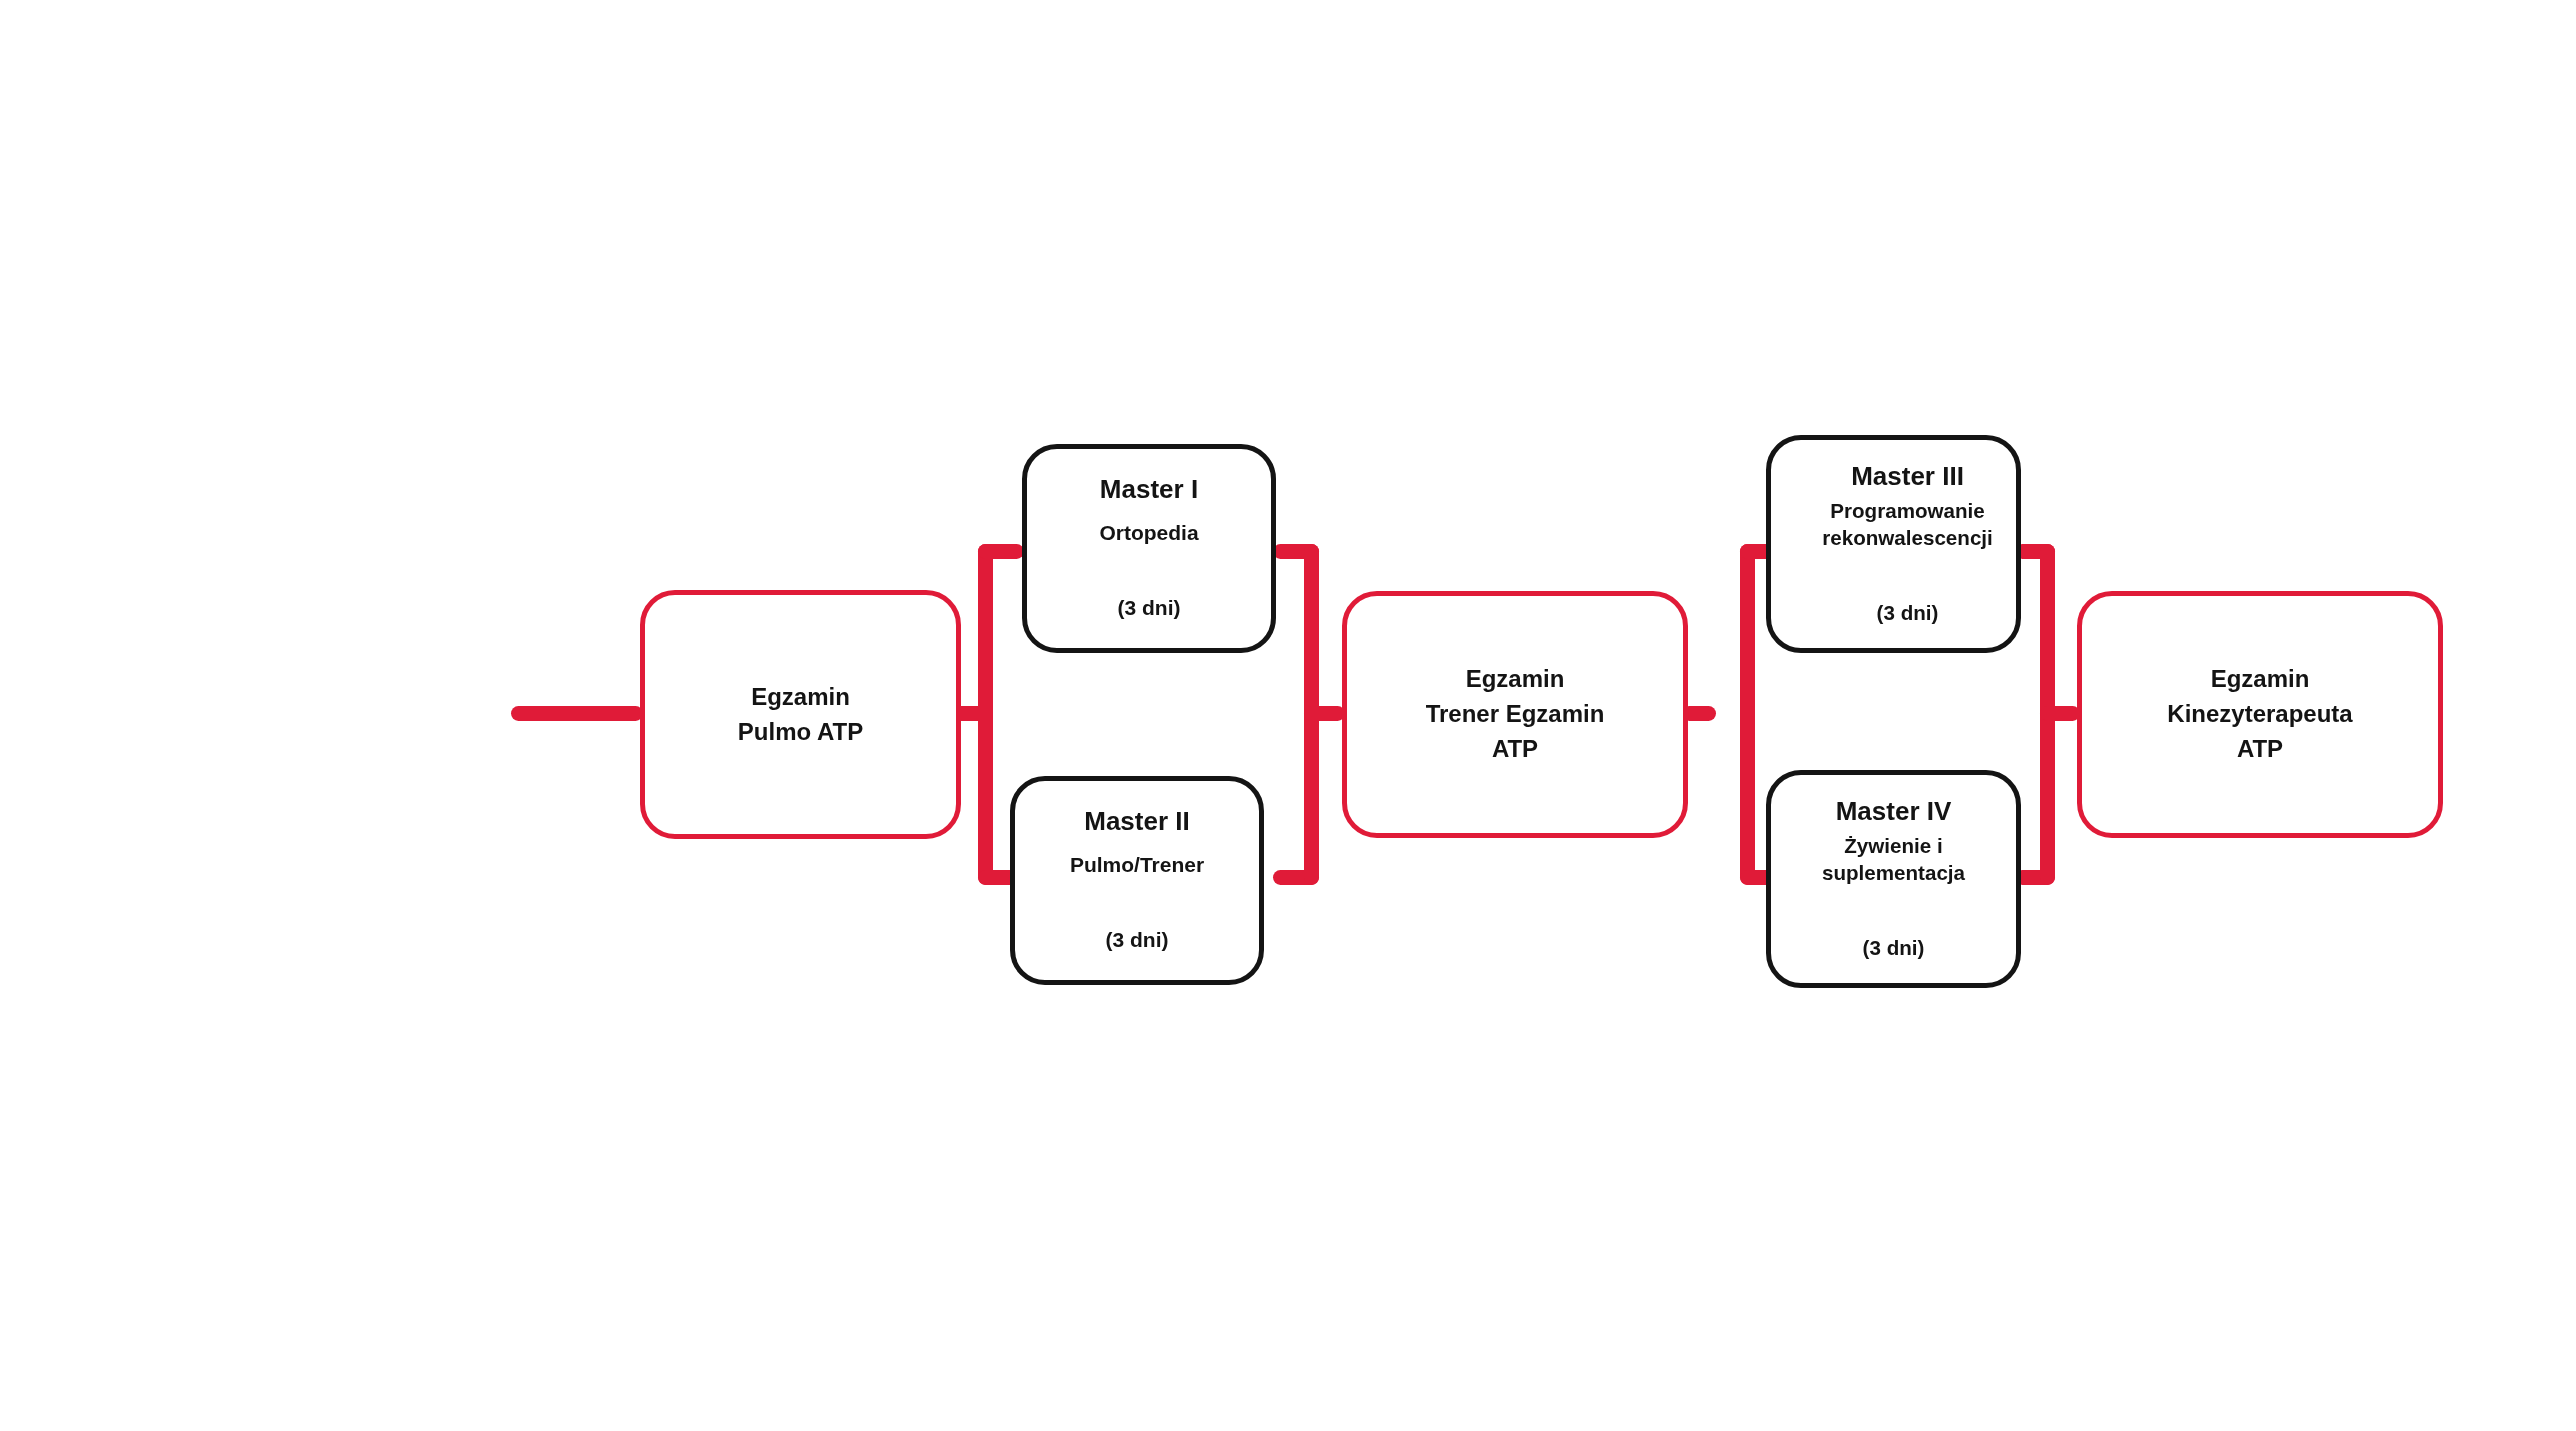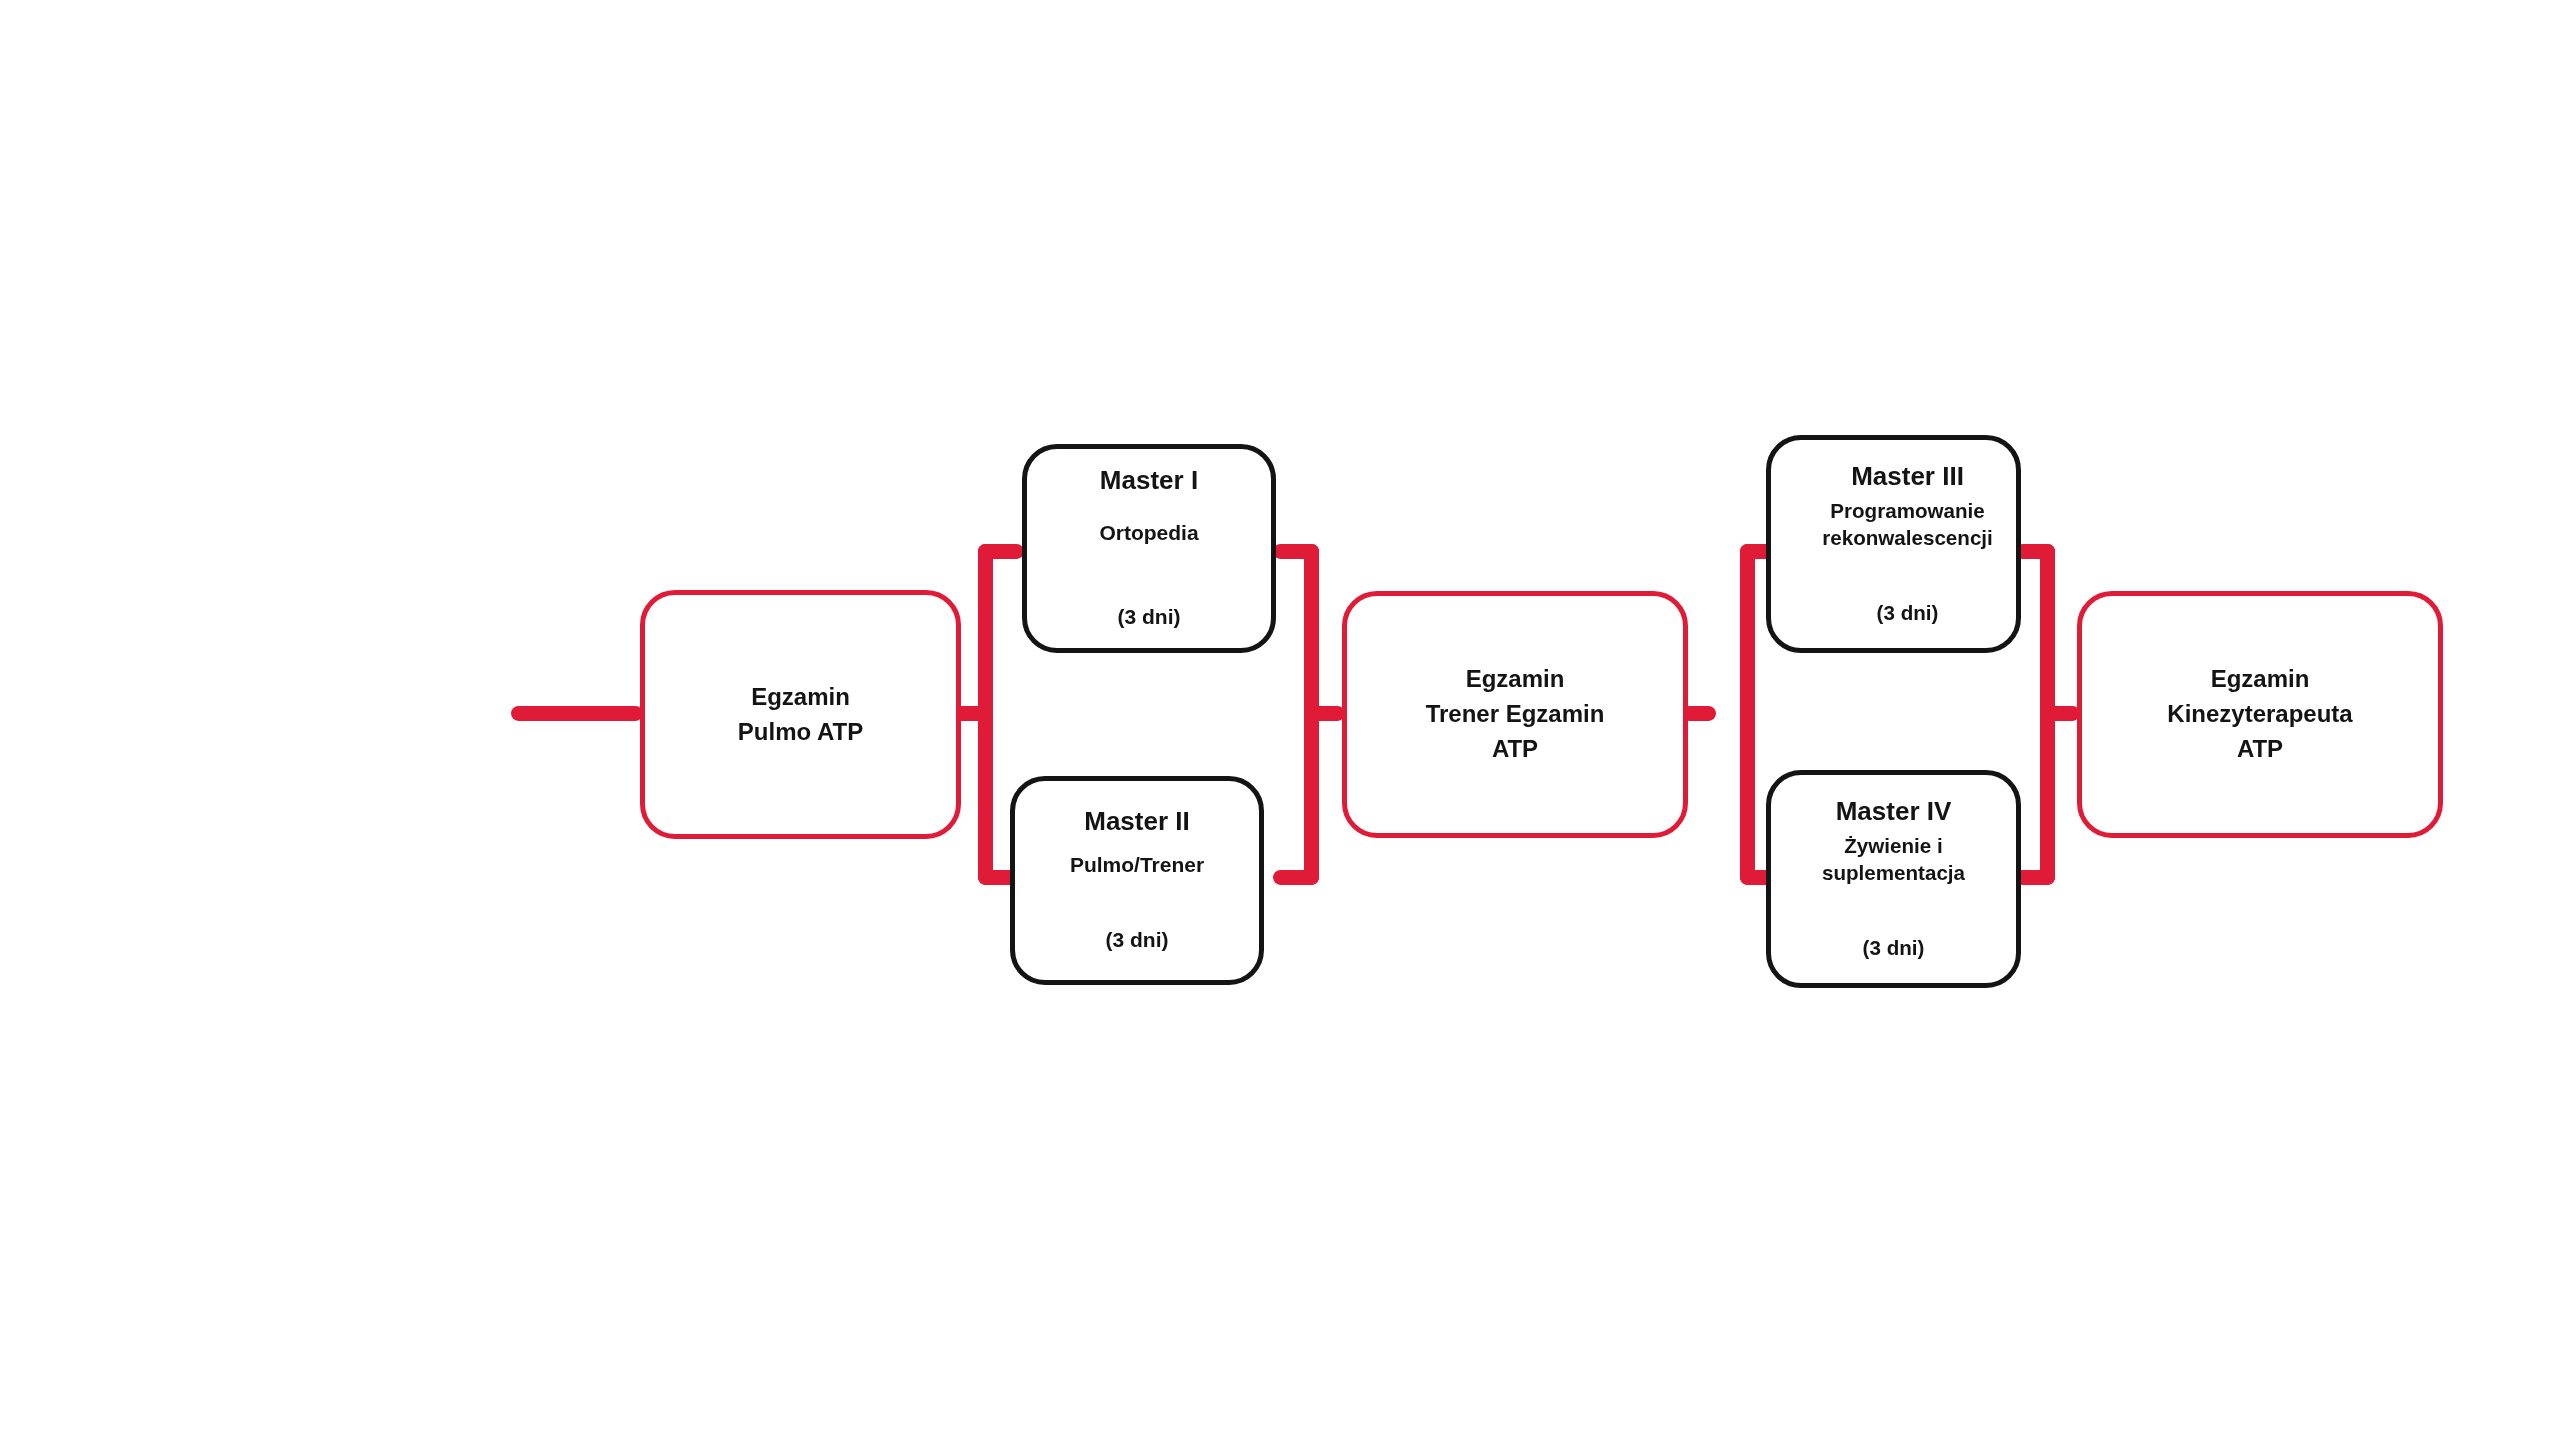--- a/index.html
+++ b/index.html
@@ -129,21 +129,21 @@
 
     <div class="conn h arm-left" style="left:954px; top:706px; width:34px;"></div>
 
     <div class="conn v" style="left:978px; top:544px; height:341px;"></div>
 
     <div class="conn h arm-right" style="left:978px; top:544px; width:46px;"></div>
 
     <div class="conn h arm-right" style="left:978px; top:870px; width:46px;"></div>
   </div>
 
-  <div class="node black" style="left:1022px; top:444px; width:254px; height:209px;gap:9px;">
+  <div class="node black" style="left:1022px; top:444px; width:254px; height:209px;">
     <span class="line master-title">Master I</span>
     <span class="line master-sub">Ortopedia</span>
     <span class="line master-days">(3 dni)</span>
   </div>
 
   <div class="node black" style="left:1010px; top:776px; width:254px; height:209px;">
     <span class="line master-title">Master II</span>
     <span class="line master-sub">Pulmo/Trener</span>
     <span class="line master-days">(3 dni)</span>
   </div>

